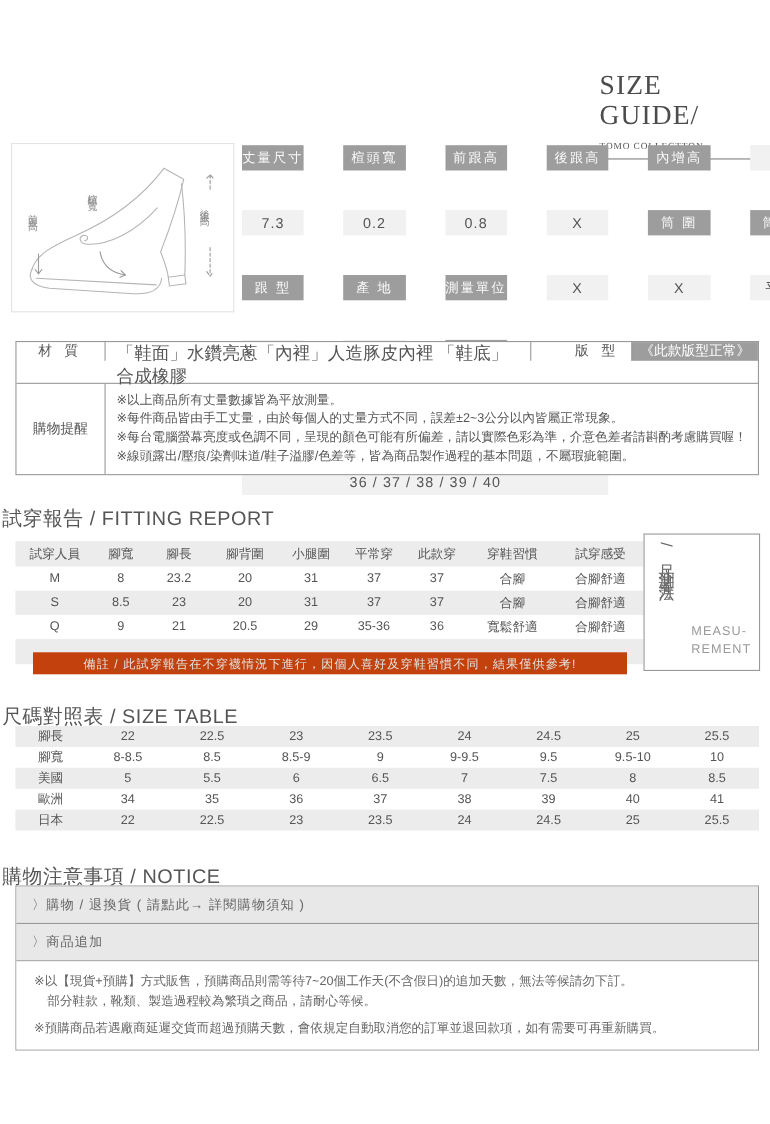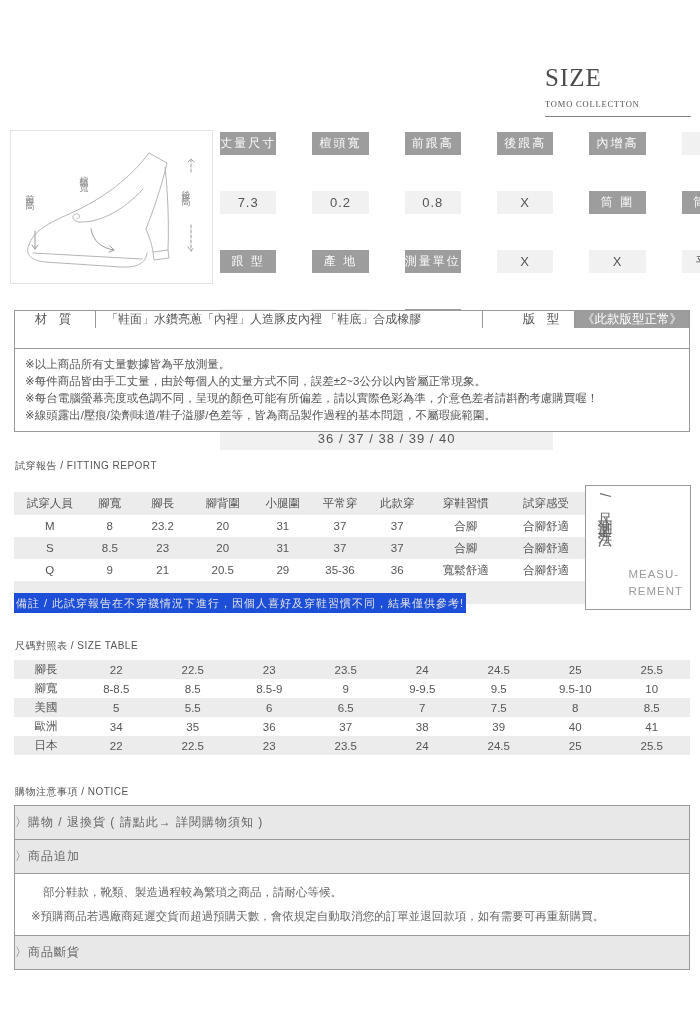--- a/index.html
+++ b/index.html
@@ -21,68 +21,69 @@
   .spec-h{height:23px;background:#9d9d9d;color:#fbfbfb;font-size:12px;letter-spacing:2px;
           display:flex;align-items:center;justify-content:center;}
   .spec-v{height:23px;background:#f1f1f1;color:#555;font-size:13px;letter-spacing:1px;
           display:flex;align-items:center;justify-content:center;}
   .span4{grid-column:span 4;}
 
   
   .mat-box{position:absolute;left:14px;top:262px;width:676px;border:1px solid #999;box-sizing:border-box;background:#fff;}
   .mat-row1{display:flex;border-bottom:1px solid #999;height:37px;align-items:flex-start;}
   .mat-label{width:80px;border-right:1px solid #999;display:flex;align-items:center;justify-content:center;font-size:12.5px;letter-spacing:4px;}
-  .mat-content{flex:1;display:flex;align-items:center;padding:0 10px;font-size:12px;}
+  .mat-content{flex:1;display:flex;align-items:center;padding:0 10px;font-size:16px;font-family:Liberation Serif, serif;}
   .mat-ver-label{width:62px;border-left:1px solid #999;display:flex;align-items:center;justify-content:center;font-size:12.5px;letter-spacing:4px;padding-left:29px;}
   .mat-badge{width:114px;background:#9d9d9d;color:#fff;display:flex;align-items:center;justify-content:center;font-size:12.5px;border-left:1px solid #999;}
   .mat-row2{display:flex;align-items:stretch;}
   .mat-label2{width:80px;border-right:1px solid #999;display:flex;align-items:center;justify-content:center;font-size:12.5px;}
   .rem-lines{flex:1;padding:7px 10px;}
   .rem-line{font-size:11.5px;line-height:17px;color:#555;white-space:nowrap;overflow:hidden;}
 
   
-  .section-title{position:absolute;left:15px;font-size:10px;color:#555;letter-spacing:0.5px;}
+  .section-title{position:absolute;left:2px;font-size:18px;color:#555;letter-spacing:0.5px;}
 
   
   .fit-table{position:absolute;left:14px;top:444px;width:572px;font-size:11.5px;color:#555;}
   .fit-row{display:grid;grid-template-columns:12.5% 8.5% 10% 11% 10% 10% 10% 14% 14%;height:22px;align-items:center;text-align:center;}
   .fit-head{background:#ececec;height:23px;}
   .fit-row.alt{background:#ececec;}
   .fit-empty1{height:23px;background:#ececec;}
   .fit-empty2{height:5px;background:#fff;}
-  .fit-note{position:absolute;left:14px;top:545px;width:452px;height:20px;background:#1d4ed8;color:#e2e2e2;
+  .fit-note{position:absolute;left:30px;top:545px;width:540px;height:20px;background:#c2410c;color:#e2e2e2;
             font-size:11px;display:flex;align-items:center;justify-content:center;letter-spacing:1px;}
   .measure-box{position:absolute;left:585px;top:437px;width:106px;height:125px;border:1px solid #999;background:#fff;box-sizing:border-box;}
   .measure-cn{position:absolute;top:7px;left:9px;writing-mode:vertical-rl;font-size:14.5px;color:#666;letter-spacing:4px;}
   .measure-en{position:absolute;right:7px;bottom:9px;font-size:11.5px;color:#9a9a9a;letter-spacing:1px;line-height:1.5;}
 
   
   .size-table{position:absolute;left:14px;top:612px;width:676px;font-size:11.5px;color:#555;}
   .size-row{display:grid;grid-template-columns:64px repeat(8,1fr);height:19px;align-items:center;text-align:center;}
   .size-row.alt{background:#ececec;}
 
   
   .notice-box{position:absolute;left:14px;top:757px;width:676px;border:1px solid #999;box-sizing:border-box;background:#fff;}
-  .notice-bar{height:33px;background:#e8e8e8;display:flex;align-items:center;
+  .notice-bar{height:33px;background:#e8e8e8;display:flex;align-items:center;padding-left:14px;
               border-bottom:1px solid #999;font-size:12px;color:#666;letter-spacing:1px;}
   .notice-content{background:#fff;padding:9px 16px;border-bottom:1px solid #999;}
   .notice-content:last-child,.notice-bar:last-child{border-bottom:none;}
   .nl{font-size:11.5px;line-height:19px;color:#666;white-space:nowrap;overflow:hidden;}
   .nl.indent{padding-left:12px;}
   .nl.gap{margin-top:5px;}
 
   svg{display:block;}
 </style>
 </head>
 <body>
 
 <div class="page">
 
   <div class="title-block">
     <div class="title-main">SIZE</div>
+    <div class="title-main">GUIDE/</div>
     <div class="title-sub">TOMO COLLECTTON</div>
   </div>
 
   <div class="diagram">
     <svg width="203" height="154" viewBox="0 0 203 154" fill="none">
       <g stroke="#b5b5b5" stroke-width="1" fill="none" stroke-linecap="round">
 
         <path d="M18 114 C22 100 38 92 58 83 C94 67 120 46 138 22 L156 32 C150 58 142 80 135 98"></path>
 
         <path d="M18 114 C14 122 18 129 34 131 L110 136 C128 137 135 131 136 122"></path>
@@ -135,20 +136,21 @@
     </div>
 
   <div class="mat-box">
     <div class="mat-row1">
       <div class="mat-label">材 質</div>
       <div class="mat-content">「鞋面」水鑽亮蔥「內裡」人造豚皮內裡 「鞋底」合成橡膠</div>
       <div class="mat-ver-label">版 型</div>
       <div class="mat-badge">《此款版型正常》</div>
     </div>
     <div class="mat-row2">
+      <div class="mat-label2">購物提醒</div>
       <div class="rem-lines">
           <div class="rem-line">※以上商品所有丈量數據皆為平放測量。</div>
           <div class="rem-line">※每件商品皆由手工丈量，由於每個人的丈量方式不同，誤差±2~3公分以內皆屬正常現象。</div>
           <div class="rem-line">※每台電腦螢幕亮度或色調不同，呈現的顏色可能有所偏差，請以實際色彩為準，介意色差者請斟酌考慮購買喔！</div>
           <div class="rem-line">※線頭露出/壓痕/染劑味道/鞋子溢膠/色差等，皆為商品製作過程的基本問題，不屬瑕疵範圍。</div>
         </div>
     </div>
   </div>
 
   <div class="section-title" style="top:411px;">試穿報告 / FITTING REPORT</div>
@@ -266,19 +268,19 @@
         <div>25</div>
         <div>25.5</div>
       </div>
     </div>
 
   <div class="section-title" style="top:737px;">購物注意事項 / NOTICE</div>
   <div class="notice-box">
     <div class="notice-bar">〉購物 / 退換貨 ( 請點此→ 詳閱購物須知 )</div>
     <div class="notice-bar">〉商品追加</div>
     <div class="notice-content">
+        <div class="nl">※以【現貨+預購】方式販售，預購商品則需等待7~20個工作天(不含假日)的追加天數，無法等候請勿下訂。</div>
         <div class="nl indent">部分鞋款，靴類、製造過程較為繁瑣之商品，請耐心等候。</div>
         <div class="nl gap">※預購商品若遇廠商延遲交貨而超過預購天數，會依規定自動取消您的訂單並退回款項，如有需要可再重新購買。</div>
       </div>
-    <div class="notice-bar">〉商品斷貨</div>
   </div>
 
 </div>
 
 </body></html>

